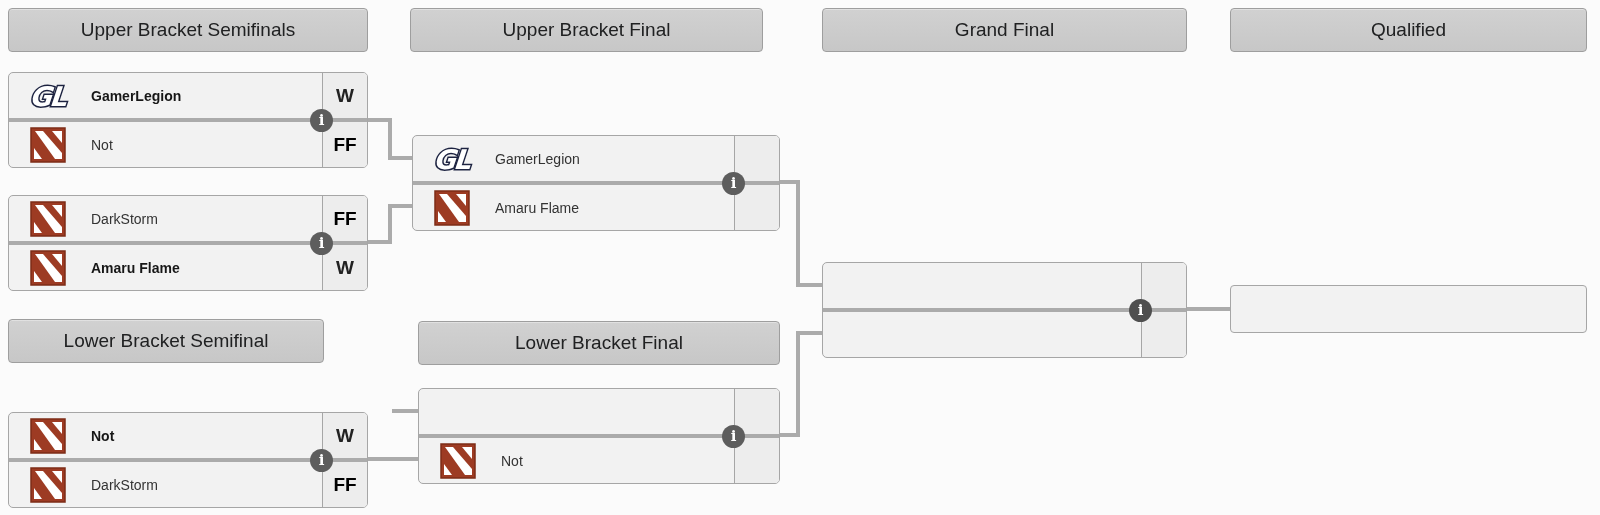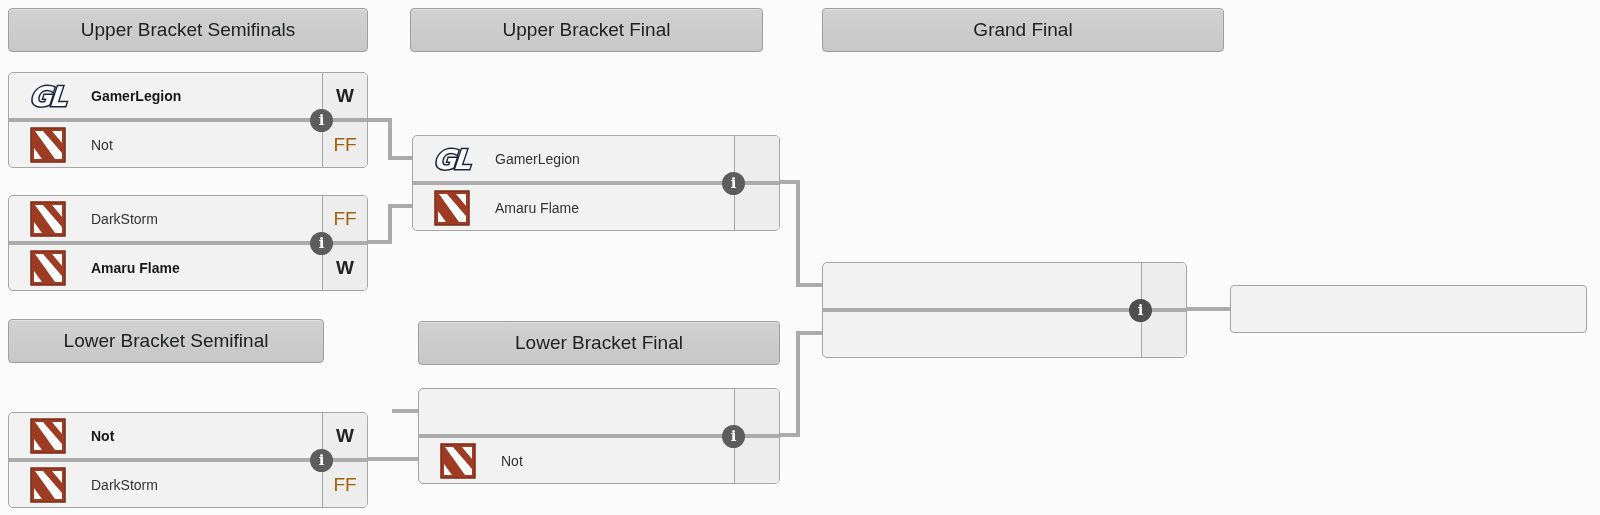--- a/index.html
+++ b/index.html
@@ -30,21 +30,21 @@
   .iconw{width:78px;height:45px;display:flex;align-items:center;justify-content:center;flex-shrink:0;}
   .tname{
     font-size:14px;color:#333;margin-left:4px;flex:1;
     white-space:nowrap;overflow:hidden;
   }
   .tname.win{font-weight:bold;color:#171717;}
   .scorecell{
     width:44px;align-self:stretch;flex-shrink:0;
     border-left:1px solid #a6a6a6;background:#ededed;
     display:flex;align-items:center;justify-content:center;
-    font-size:19px;color:#a16207;
+    font-size:19px;color:#000000;font-weight:bold;
   }
   .scorecell.win{font-weight:bold;color:#222;}
   .mdivider{height:4px;background:#ababab;}
 
   
   .info{
     position:absolute;width:23px;height:23px;border-radius:50%;
     background:#5d5d5d;color:#fff;
     display:flex;align-items:center;justify-content:center;
     top:calc(50% - 11.5px);right:34px;
@@ -63,21 +63,22 @@
   
   .conn{position:absolute;background:#ababab;}
 </style>
 </head>
 <body>
 
 <div class="bracket">
 
   <div class="hdr" style="left:8px;top:8px;width:360px;">Upper Bracket Semifinals</div>
   <div class="hdr" style="left:410px;top:8px;width:353px;">Upper Bracket Final</div>
-  <div class="hdr" style="left:822px;top:8px;width:402px;">Grand Final</div>
+  <div class="hdr" style="left:822px;top:8px;width:365px;">Grand Final</div>
+  <div class="hdr" style="left:1230px;top:8px;width:357px;">Qualified</div>
   <div class="hdr" style="left:8px;top:319px;width:316px;">Lower Bracket Semifinal</div>
   <div class="hdr" style="left:418px;top:321px;width:362px;">Lower Bracket Final</div>
 
   <div class="conn" style="left:367px;top:118px;width:25px;height:4px;"></div>
   <div class="conn" style="left:388px;top:118px;width:4px;height:42px;"></div>
   <div class="conn" style="left:388px;top:156px;width:26px;height:4px;"></div>
   <div class="conn" style="left:367px;top:240px;width:25px;height:4px;"></div>
   <div class="conn" style="left:388px;top:204px;width:4px;height:40px;"></div>
   <div class="conn" style="left:388px;top:204px;width:26px;height:4px;"></div>
   <div class="conn" style="left:779px;top:180px;width:21px;height:4px;"></div>

